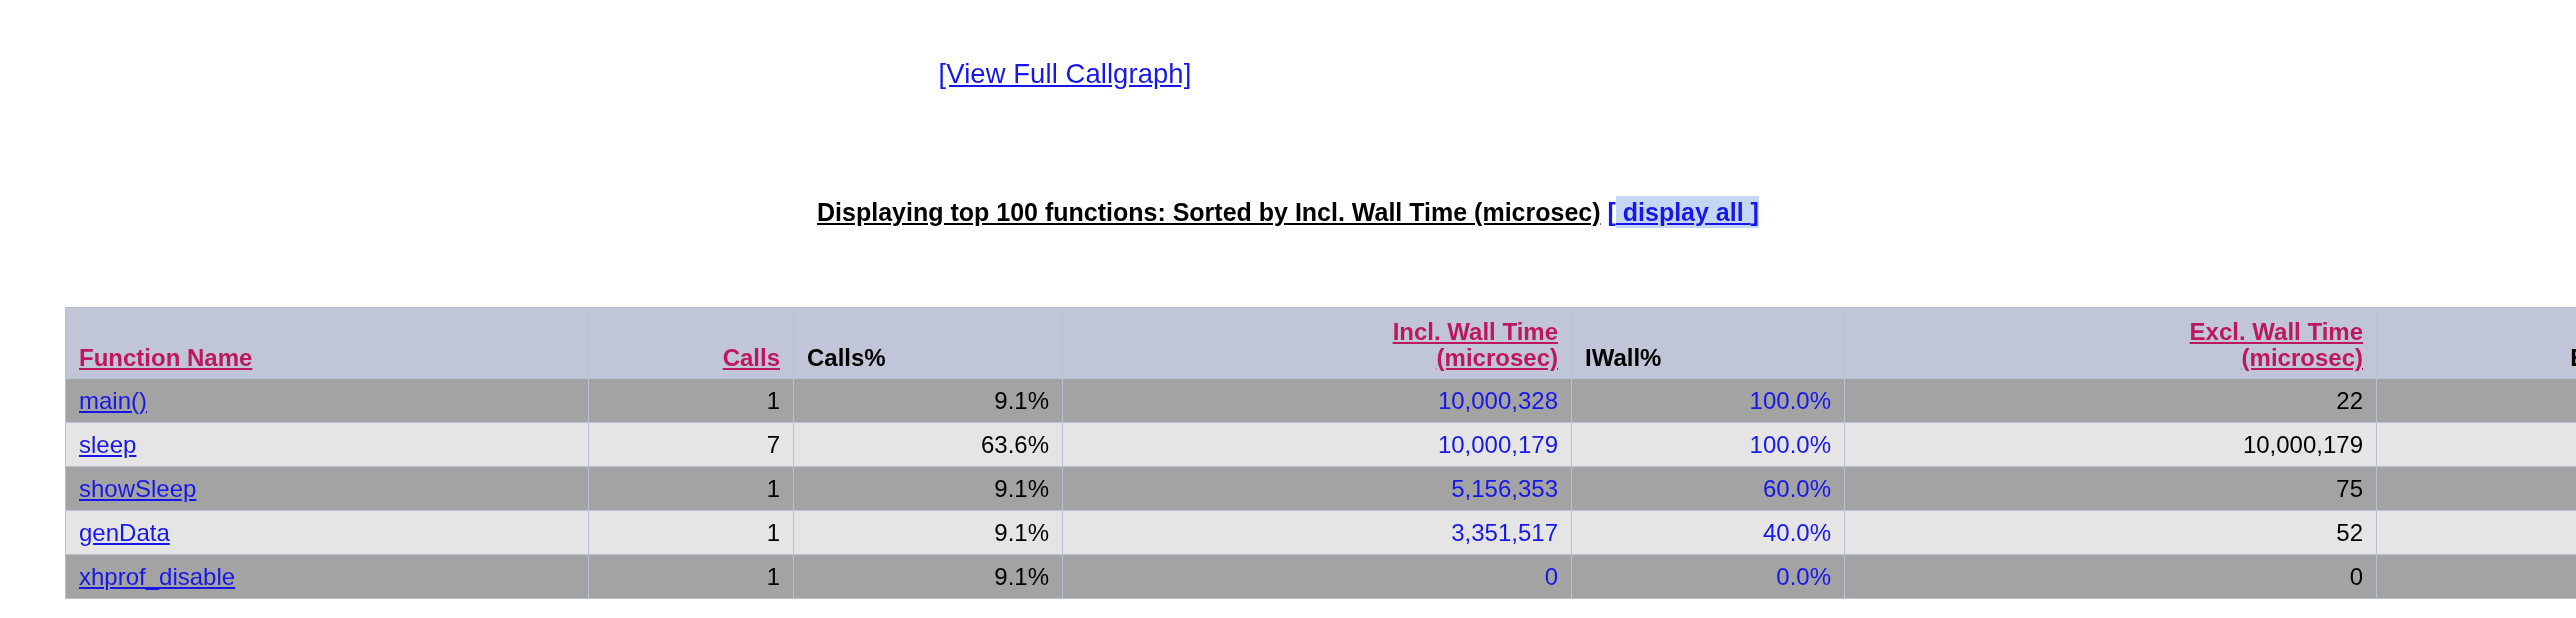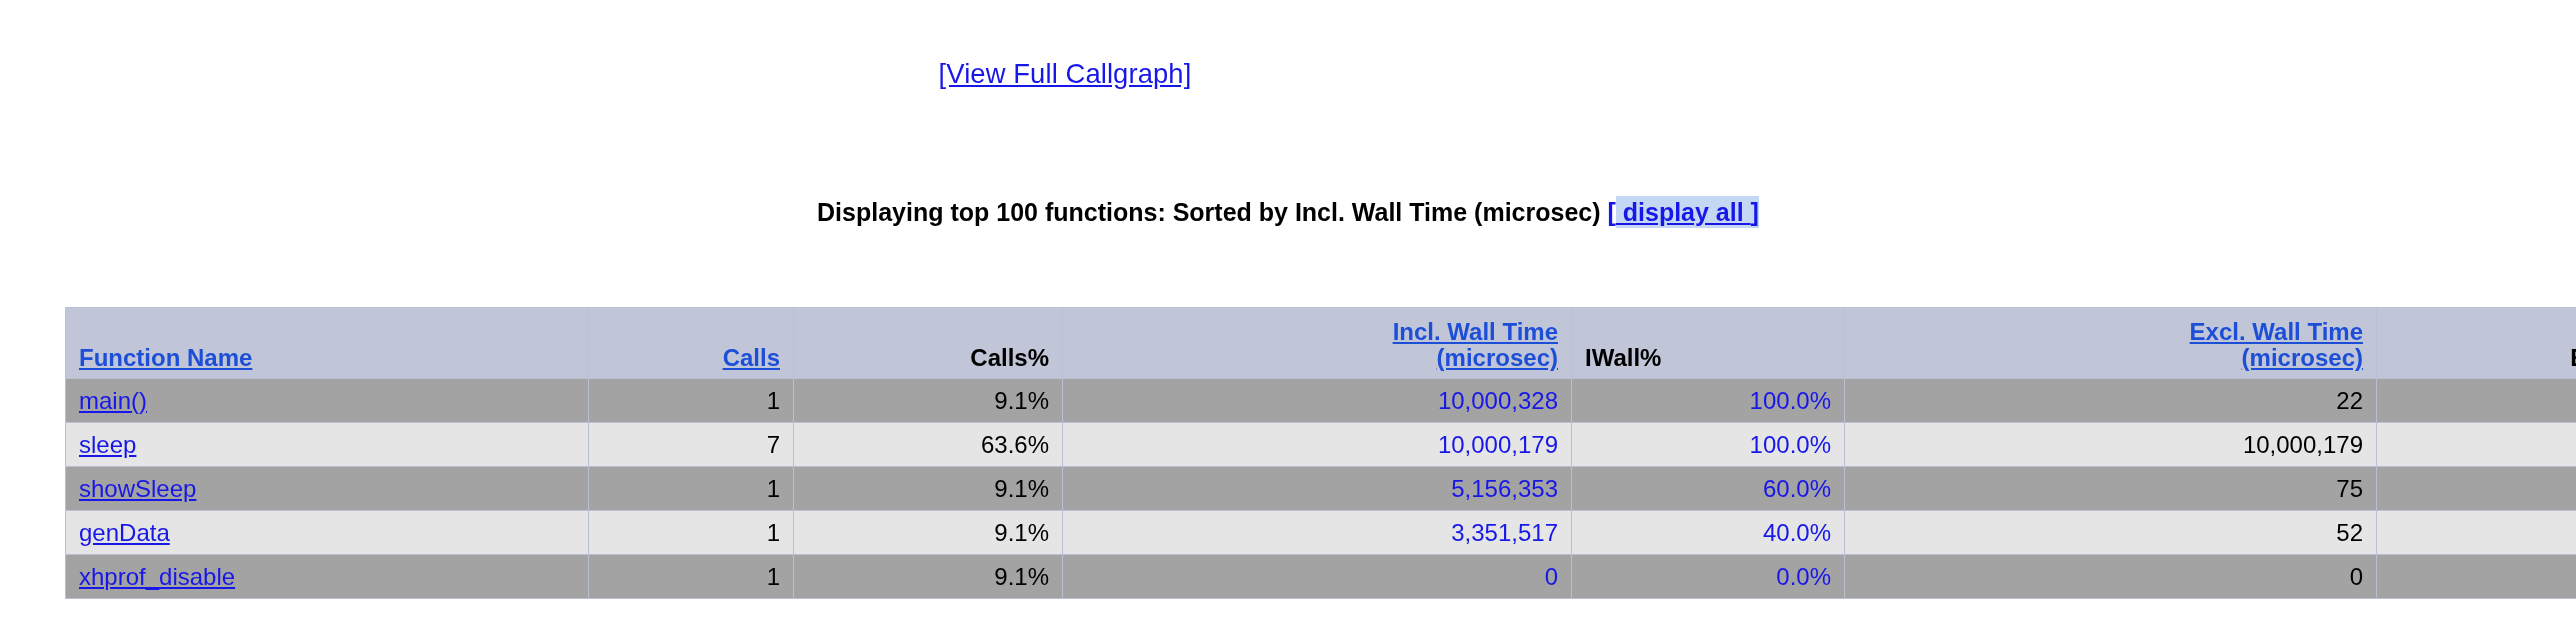--- a/index.html
+++ b/index.html
@@ -43,20 +43,21 @@
     top: 198px;
     left: 0;
     width: 2576px;
     text-align: center;
     font-size: 25px;
     font-weight: bold;
     white-space: nowrap;
   }
   .heading-text {
     color: #000000;
+    text-decoration: underline;
   }
   .bracket {
     color: #1717e8;
     font-weight: bold;
   }
   .display-all-sel {
     background: #c4d8f5;
     padding: 1.6px 0 2.4px 0;
   }
   .display-all-link {
@@ -88,28 +89,28 @@
   table.stats thead th {
     background: #c0c6d8;
     height: 63px;
     font-weight: bold;
     vertical-align: bottom;
     padding-bottom: 7.3px;
     line-height: 1.08;
   }
   th.col-func      { width: 496px;  text-align: left;  }
   th.col-calls     { width: 178px;  text-align: right; }
-  th.col-callspct  { width: 242px;  text-align: right; }
+  th.col-callspct  { width: 242px;  text-align: left; }
   th.col-iwt       { width: 482px;  text-align: right; }
   th.col-iwallpct  { width: 246px;  text-align: left; }
   th.col-ewt       { width: 505px;  text-align: right; }
   th.col-ewallpct  { width: 266px;  text-align: right; }
 
   .th-link {
-    color: #1d4ed8;
+    color: #be185d;
     text-decoration: underline;
     font-weight: bold;
     cursor: pointer;
   }
   .th-plain {
     color: #000000;
   }
 
   table.stats tbody tr { height: 44px; }
   table.stats tbody tr.odd  td { background: #a3a3a3; }

